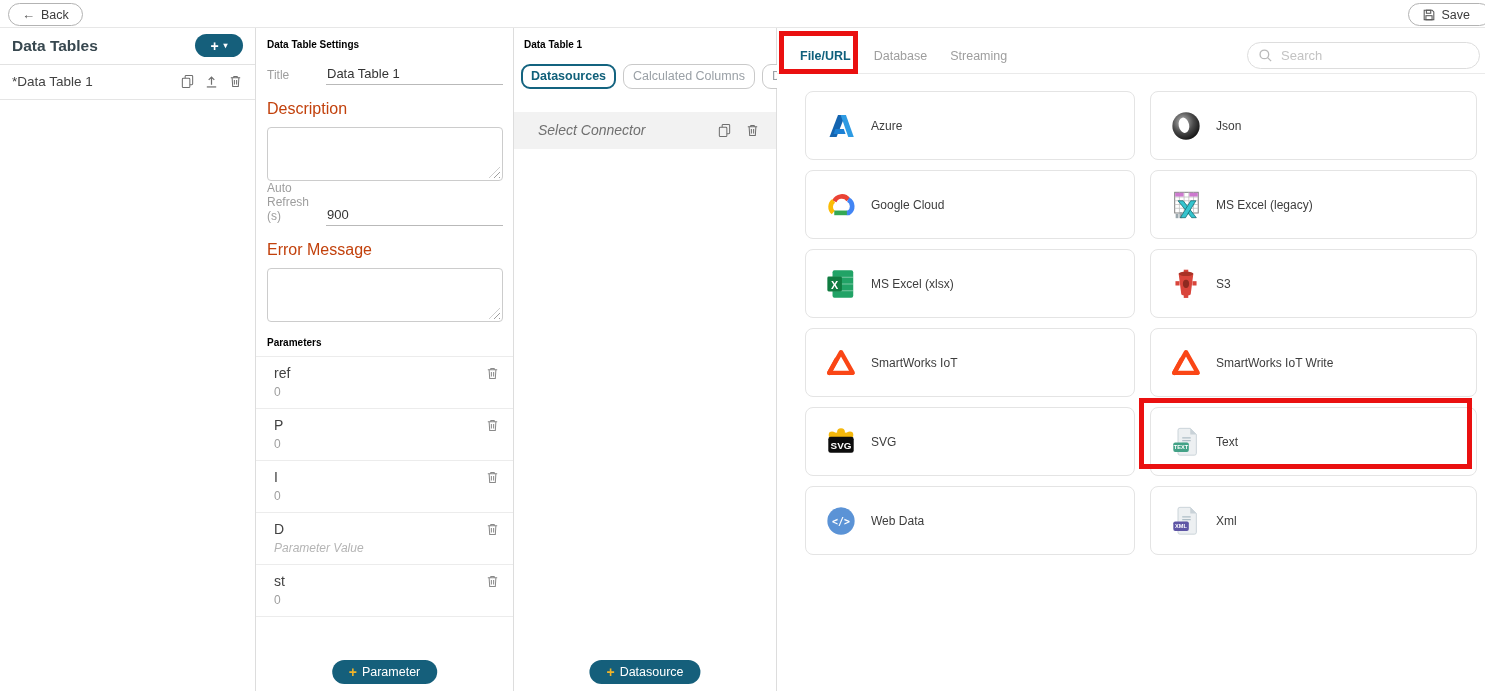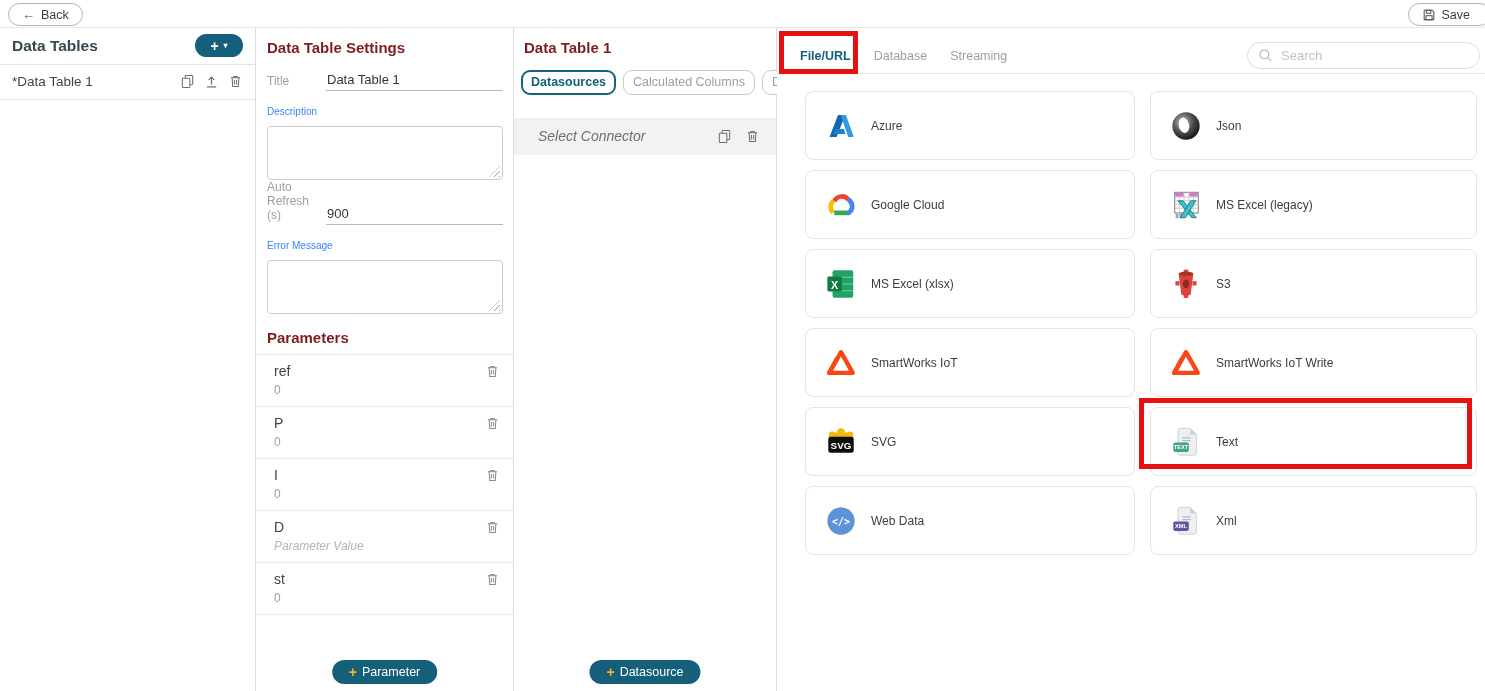--- a/index.html
+++ b/index.html
@@ -32,27 +32,27 @@
     background:#155F7B; border:none; border-radius:12px; color:#fff; cursor:pointer; }
   .add-tables-btn { width:48px; height:23px; font-size:14px; font-weight:700; }
   .caret { font-size:8px; line-height:1; }
   .dt-item { display:flex; align-items:center; padding:9px 12px 10px 12px; border-bottom:1px solid #e5e5e5; cursor:pointer; }
   .dt-item-name { font-size:13.5px; color:#424242; }
   .dt-item-icons { margin-left:auto; display:flex; gap:9px; color:#6f6f6f; }
   .icon-btn { background:none; border:none; padding:0; color:#6f6f6f; cursor:pointer; }
 
   
   .p2-pad { padding:11px 10px 0 11px; }
-  .section-title { font-size:15px; font-weight:700; color:#7f1d1d; }
+  .section-title { font-size:10px; font-weight:700; color:#000000; }
   .field-row { display:flex; align-items:flex-end; margin-top:16px; }
   .field-label { width:125px; font-size:12px; color:#9e9e9e; padding-bottom:3px; }
   .line-input { flex:1; border:none; border-bottom:1px solid #b9b9b9; font-size:13px;
     color:#333; padding:0 0 3px 1px; outline:none; background:transparent;
     font-family:"Liberation Sans",sans-serif; }
-  .block-label { font-size:10px; color:#3b82f6; margin-top:15px; }
+  .block-label { font-size:16px; color:#c2410c; margin-top:15px; }
   .textarea-box { position:relative; margin-top:9px; height:54px; border:1px solid #ccc;
     border-radius:4px; background:#fff; }
   .textarea-box textarea { width:100%; height:100%; border:none; resize:none; outline:none; background:transparent; }
   .resize-corner { position:absolute; right:2px; bottom:2px; width:11px; height:11px;
     background:repeating-linear-gradient(135deg,#9e9e9e 0 1px,transparent 1px 3.6px);
     clip-path:polygon(100% 0,100% 100%,0 100%); pointer-events:none; }
   .toggle-row { display:flex; align-items:center; justify-content:space-between; margin-top:17px; }
   .toggle { position:relative; width:39px; height:20px; border-radius:10px; background:#cbcbcb; border:none; cursor:pointer; }
   .toggle::after { content:""; position:absolute; left:2px; top:2px; width:16px; height:16px;
     border-radius:50%; background:#fff; box-shadow:0 1px 2px rgba(0,0,0,.35); }

